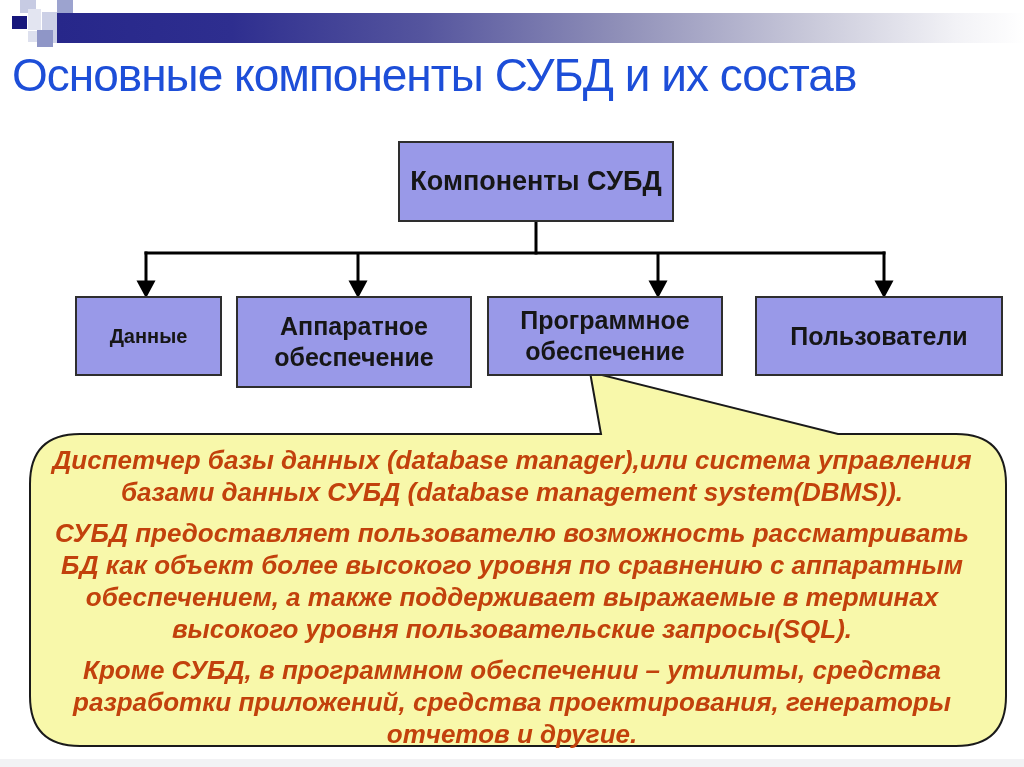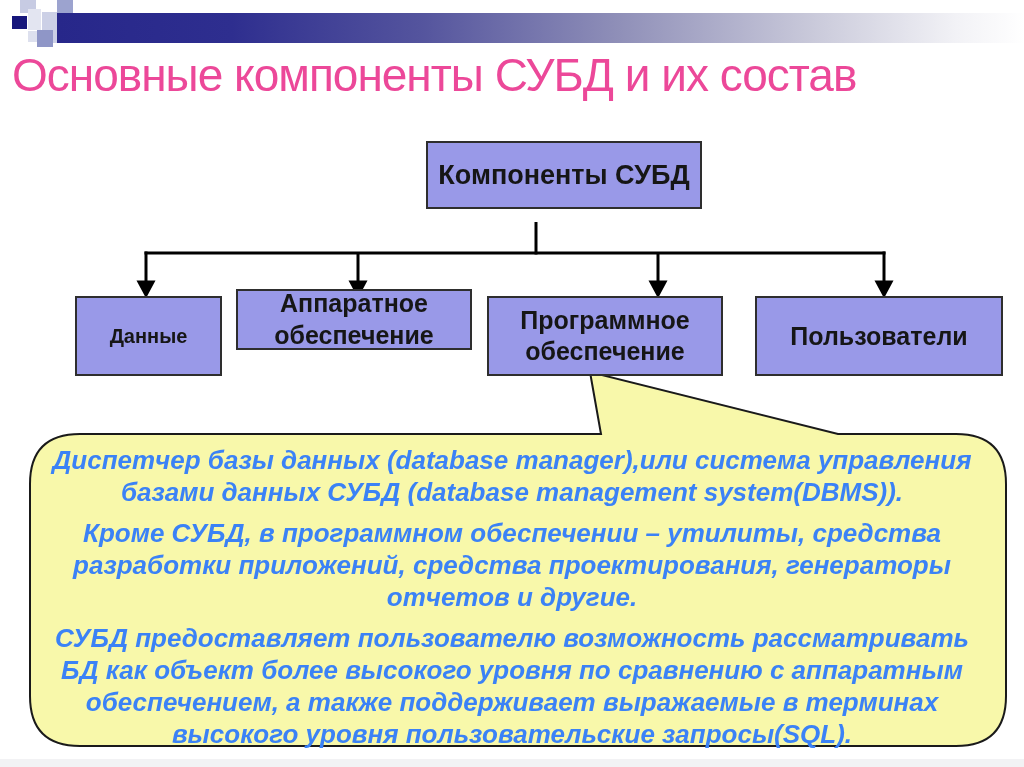--- a/index.html
+++ b/index.html
@@ -8,45 +8,45 @@
     background:#ffffff;font-family:"Liberation Sans",sans-serif;
   }
   
   .deco-square{position:absolute;}
   .header-bar{
     position:absolute;left:57px;top:13px;right:0;height:30px;
     background:linear-gradient(to right,#27278a 0%,#2e2e8f 18%,#55559e 38%,#8f8fb8 58%,#c9c9da 78%,#f2f2f6 93%,#ffffff 100%);
   }
   .slide-title{
     position:absolute;left:12px;top:50px;width:1000px;
-    font-size:46px;line-height:1.1;color:#ec4899;
+    font-size:46px;line-height:1.1;color:#1d4ed8;
     letter-spacing:-1px;white-space:nowrap;
   }
   
   .node{
     position:absolute;
     background:#9999E8;border:2px solid #2e2e2e;
     display:flex;align-items:center;justify-content:center;text-align:center;
     font-weight:bold;color:#161616;box-sizing:border-box;z-index:3;
   }
-  .node-root{left:398px;top:141px;width:276px;height:68px;font-size:27px;margin-left:28px;}
+  .node-root{left:398px;top:141px;width:276px;height:81px;font-size:27px;}
   .node-1{left:75px; top:296px;width:147px;height:80px;font-size:20px;}
-  .node-2{left:236px;top:289px;width:236px;height:61px;font-size:25px;line-height:1.25;}
+  .node-2{left:236px;top:296px;width:236px;height:92px;font-size:25px;line-height:1.25;}
   .node-3{left:487px;top:296px;width:236px;height:80px;font-size:25px;line-height:1.25;align-items:center;}
   .node-4{left:755px;top:296px;width:248px;height:80px;font-size:25px;}
   
   .connector-layer,.callout-layer{
     position:absolute;left:0;top:0;width:1024px;height:767px;pointer-events:none;
   }
   .connector-layer{z-index:2;}
   .callout-layer{z-index:1;}
   
   .callout-text{
     position:absolute;left:44px;top:444px;width:936px;z-index:4;
-    font-weight:bold;font-style:italic;color:#3b82f6;
+    font-weight:bold;font-style:italic;color:#c2410c;
     font-size:26px;line-height:32px;text-align:center;
   }
   .callout-text p{margin:0 0 9px 0;}
   .callout-text p:last-child{margin-bottom:0;}
   .bottom-strip{
     position:absolute;left:0;top:759px;width:1024px;height:8px;
     background:#f2f2f4;
   }
 </style>
 </head>
@@ -95,17 +95,17 @@
 </div>
 <div class="node node-3">
   <span>Программное обеспечение</span>
 </div>
 <div class="node node-4">
   <span>Пользователи</span>
 </div>
 
 <div class="callout-text">
   <p>Диспетчер базы данных (database manager),или система управления базами данных СУБД (database management system(DBMS)).</p>
+  <p>СУБД предоставляет пользователю возможность рассматривать БД как объект более высокого уровня по сравнению с аппаратным обеспечением, а также поддерживает выражаемые в терминах высокого уровня пользовательские запросы(SQL).</p>
   <p>Кроме СУБД, в программном обеспечении – утилиты, средства разработки приложений, средства проектирования, генераторы отчетов и другие.</p>
-  <p>СУБД предоставляет пользователю возможность рассматривать БД как объект более высокого уровня по сравнению с аппаратным обеспечением, а также поддерживает выражаемые в терминах высокого уровня пользовательские запросы(SQL).</p>
 </div>
 
 <div class="bottom-strip"></div>
 
 </body></html>

